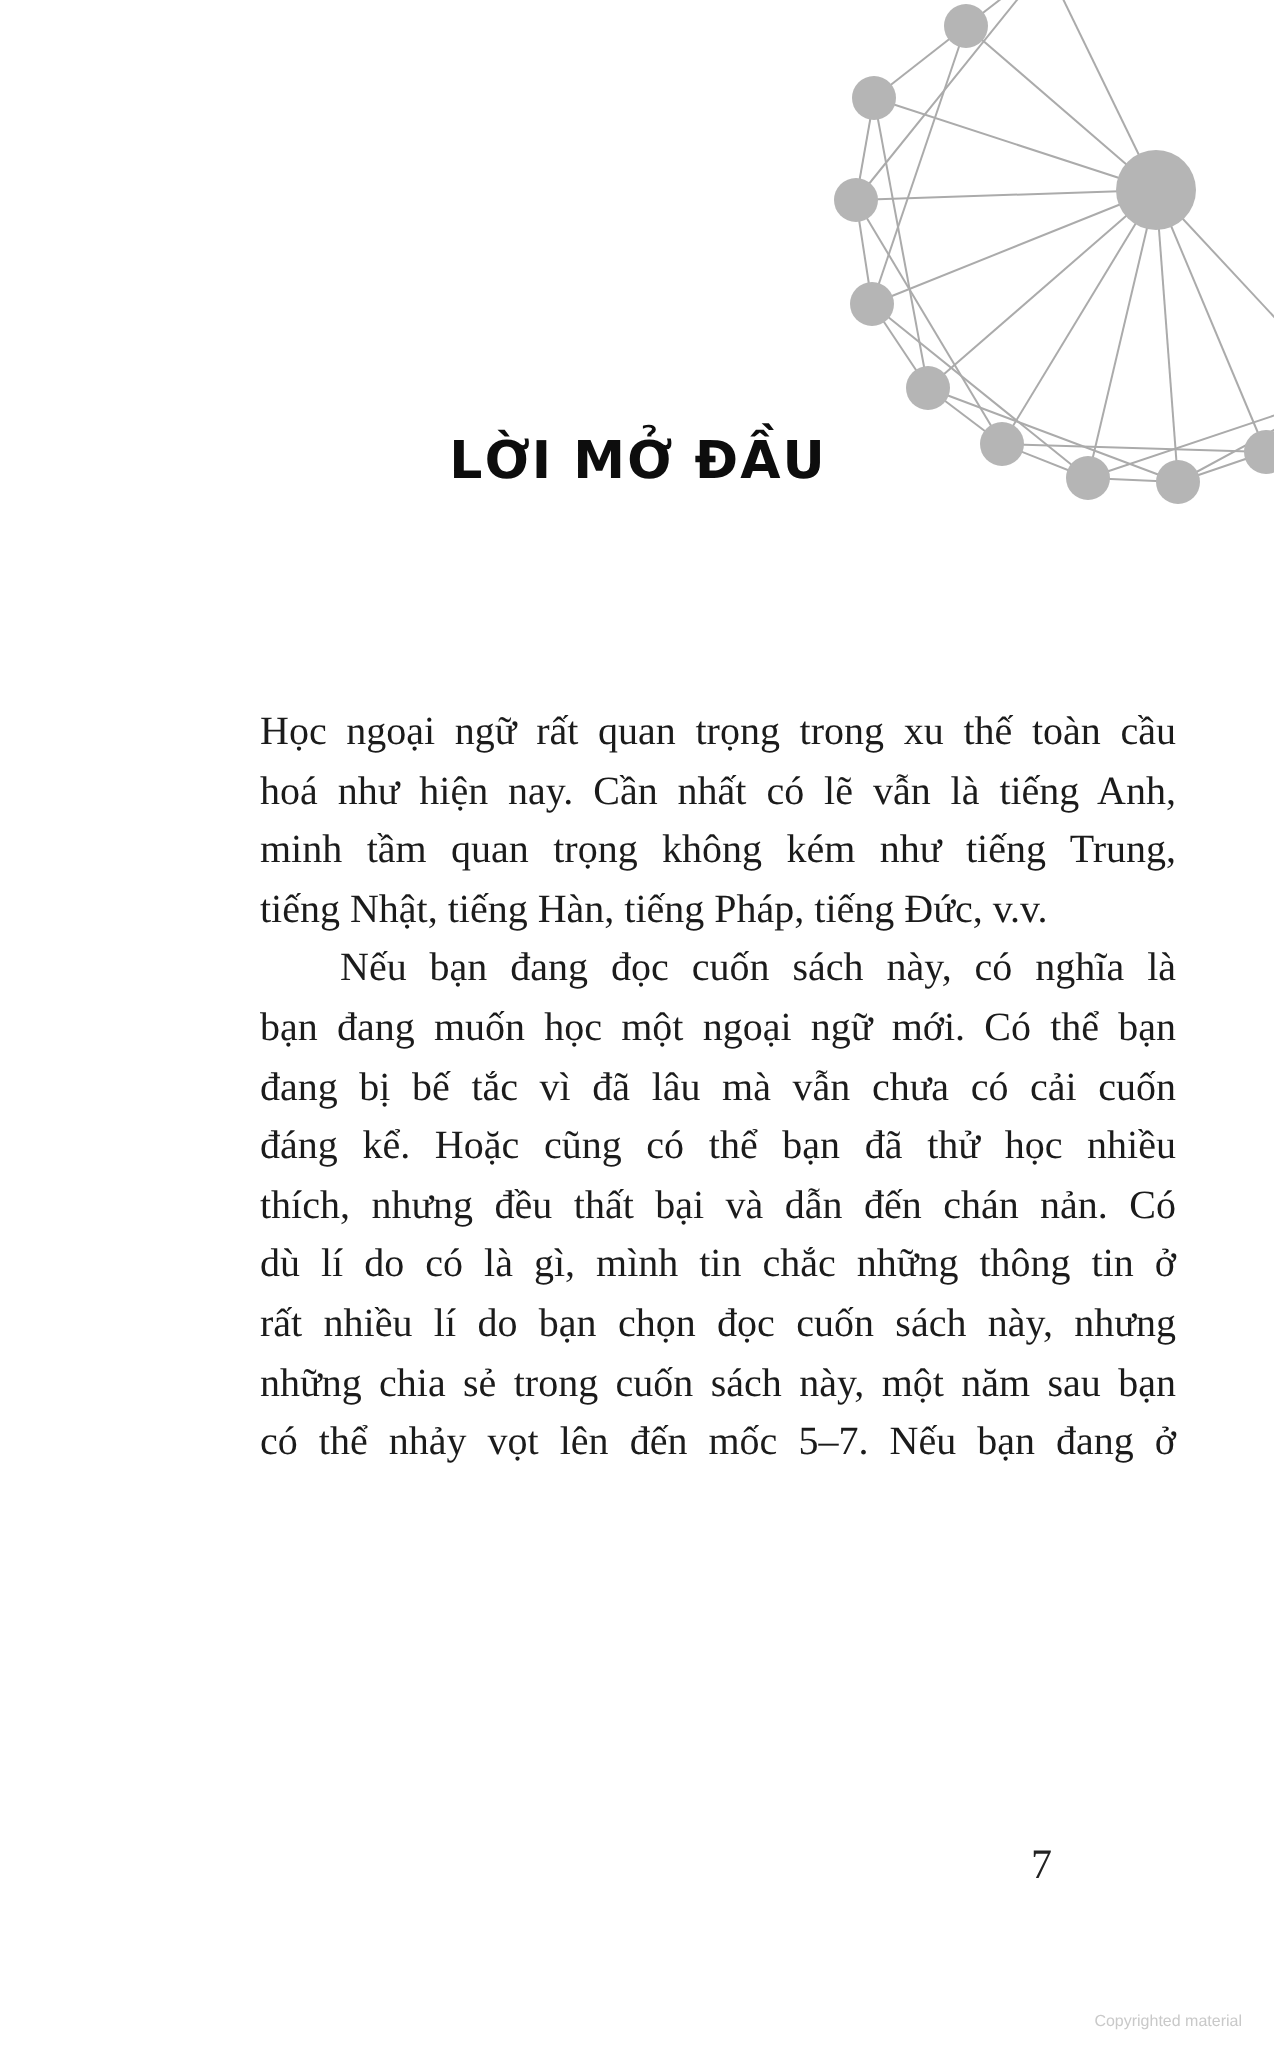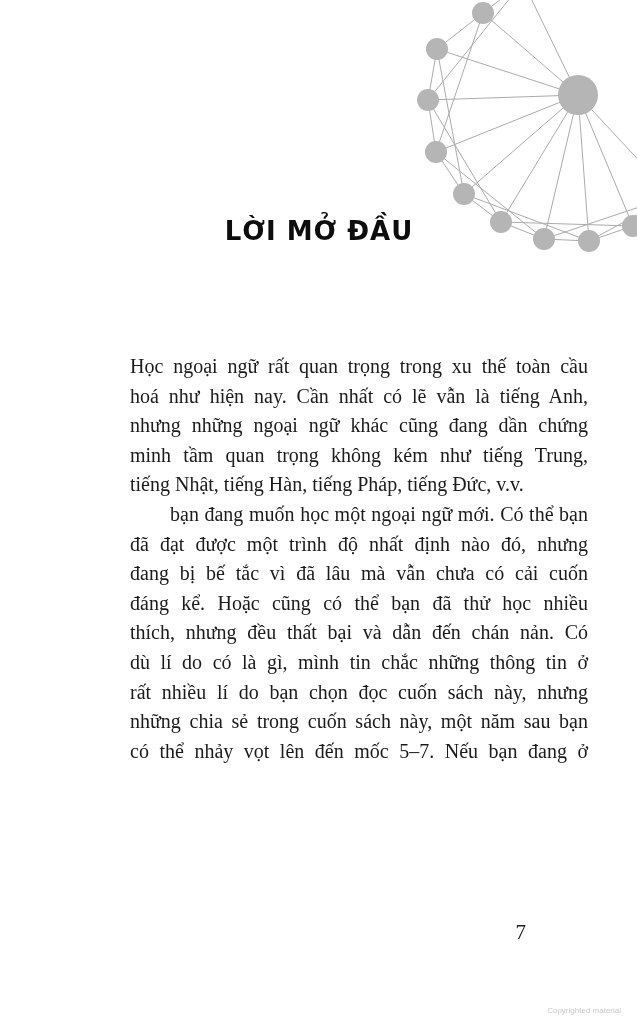--- a/index.html
+++ b/index.html
@@ -146,27 +146,26 @@
       <circle class="hub" cx="578" cy="95" r="20"></circle>
     </svg>
   </div>
 
   <div class="chapter-title">LỜI MỞ ĐẦU</div>
 
   <div class="body-text">
       <div class="para">
         <div class="line">Học ngoại ngữ rất quan trọng trong xu thế toàn cầu</div>
         <div class="line">hoá như hiện nay. Cần nhất có lẽ vẫn là tiếng Anh,</div>
-        <div class="line">nhưng những ngoại ngữ khác cũng đang dần chứng</div>
         <div class="line">minh tầm quan trọng không kém như tiếng Trung,</div>
         <div class="line natural-end">tiếng Nhật, tiếng Hàn, tiếng Pháp, tiếng Đức, v.v.</div>
       </div>
       <div class="para indent">
+        <div class="line">Nếu bạn đang đọc cuốn sách này, có nghĩa là</div>
         <div class="line">bạn đang muốn học một ngoại ngữ mới. Có thể bạn</div>
-        <div class="line">đã đạt được một trình độ nhất định nào đó, nhưng</div>
         <div class="line">đang bị bế tắc vì đã lâu mà vẫn chưa có cải cuốn</div>
         <div class="line">đáng kể. Hoặc cũng có thể bạn đã thử học nhiều</div>
         <div class="line">thích, nhưng đều thất bại và dẫn đến chán nản. Có</div>
         <div class="line">dù lí do có là gì, mình tin chắc những thông tin ở</div>
         <div class="line">rất nhiều lí do bạn chọn đọc cuốn sách này, nhưng</div>
         <div class="line">những chia sẻ trong cuốn sách này, một năm sau bạn</div>
         <div class="line">có thể nhảy vọt lên đến mốc 5–7. Nếu bạn đang ở</div>
       </div>
     </div>
 

